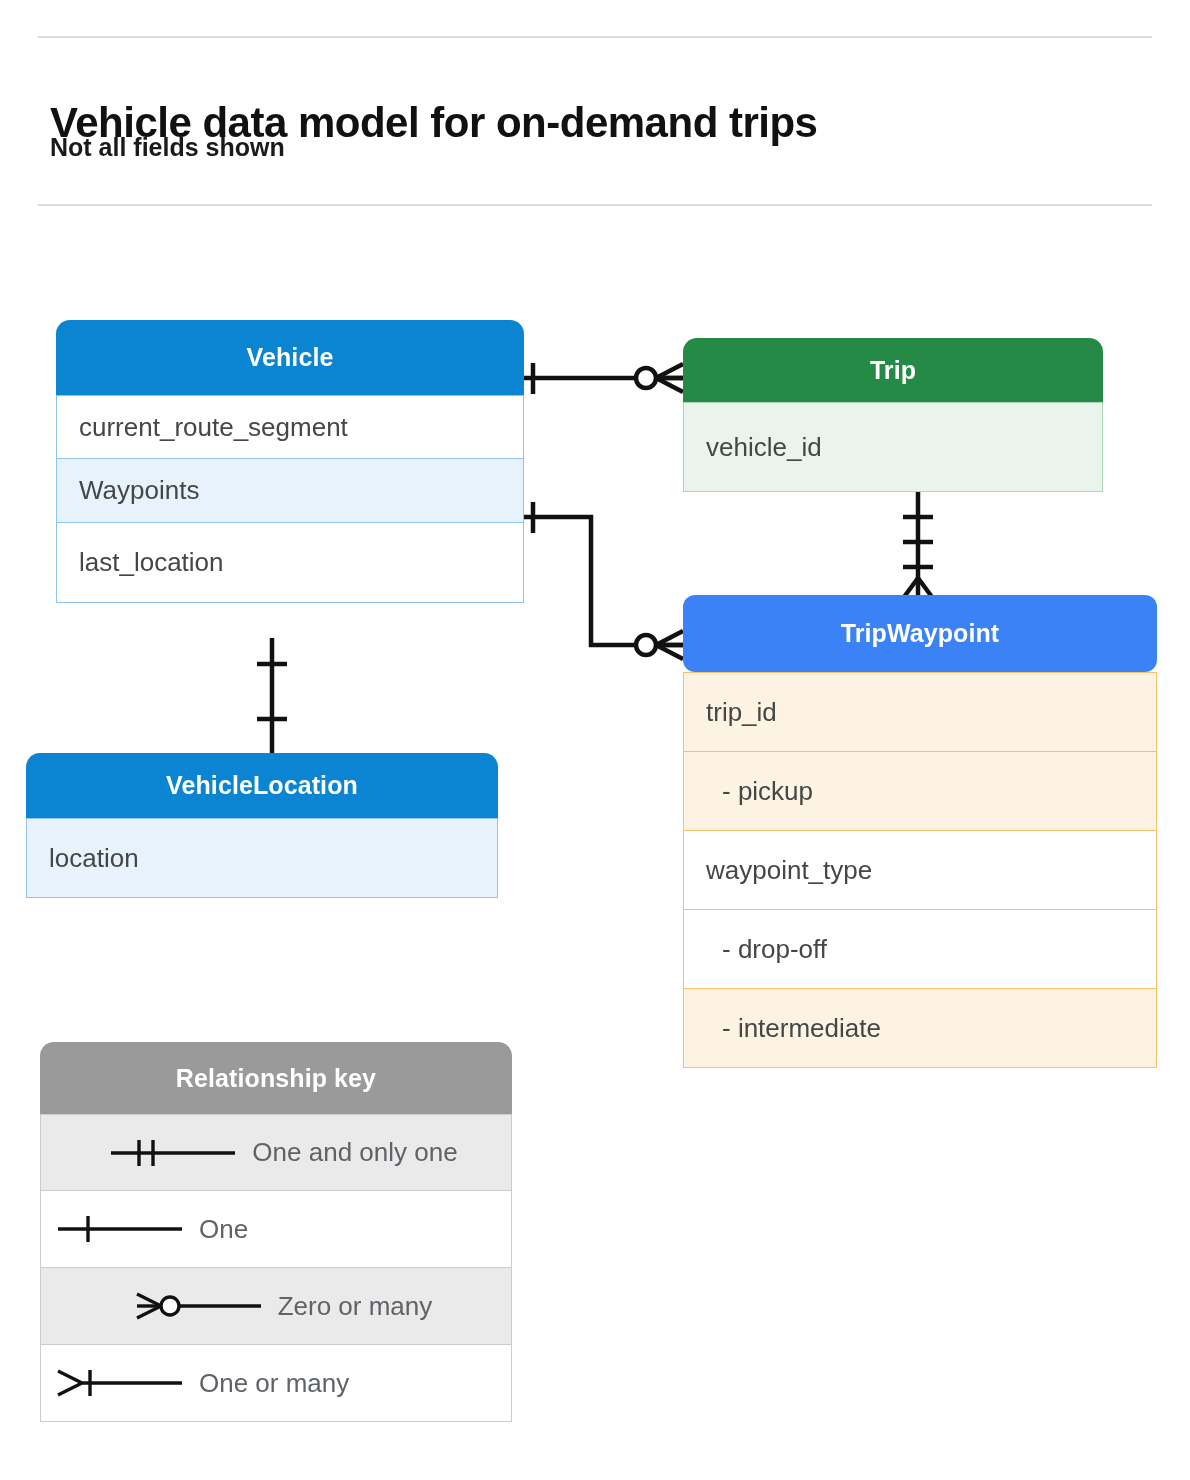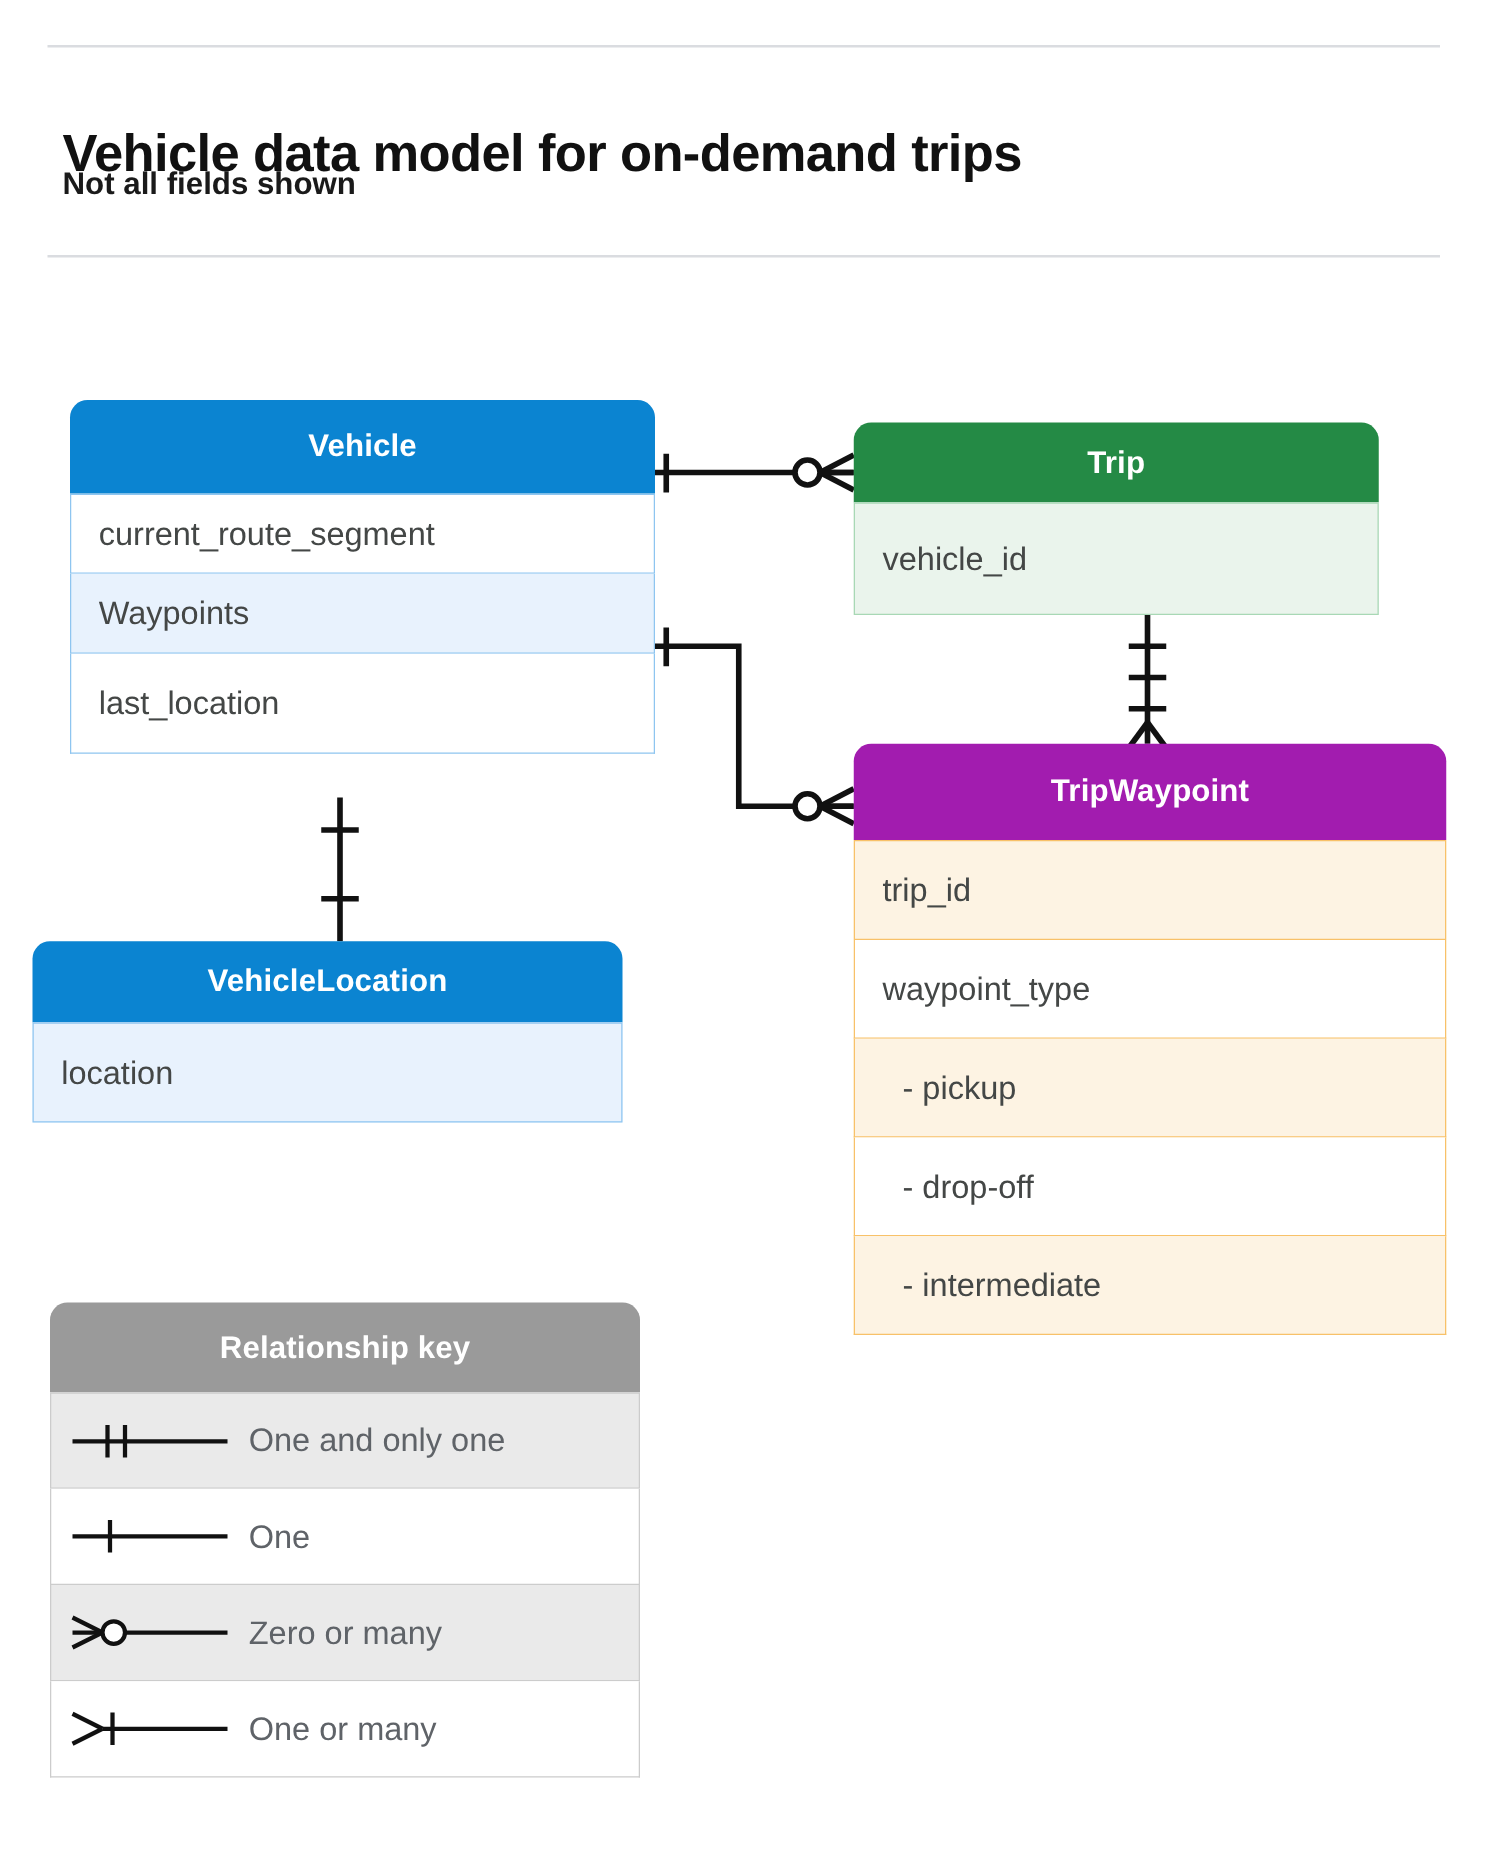--- a/index.html
+++ b/index.html
@@ -82,29 +82,29 @@
   .theme-blue .entity-row.tint { background: #e8f2fd; }
   .theme-blue .entity-row.first { border-top: 1.5px solid #8ec5f0; }
 
   
   .theme-green .entity-header { background: #248A45; }
   .theme-green .entity-row    { border: 1.5px solid #a8d8b5; border-top: none; background: #ffffff; }
   .theme-green .entity-row.tint { background: #eaf4ec; }
   .theme-green .entity-row.first { border-top: 1.5px solid #a8d8b5; }
 
   
-  .theme-orange .entity-header { background: #a21caf; }
+  .theme-orange .entity-header { background: #3b82f6; border-radius: 12px; }
   .theme-orange .entity-row    { border: 1.5px solid #f8c169; border-top: none; background: #ffffff; }
   .theme-orange .entity-row.tint { background: #fdf3e3; }
   .theme-orange .entity-row.first { border-top: 1.5px solid #f8c169; }
 
   
   .theme-gray .entity-header { background: #9a9a9a; }
   .theme-gray .entity-row    { border: 1.5px solid #cccccc; border-top: none; background: #ffffff; }
-  .theme-gray .entity-row.tint { background: #eaeaea; }
+  .theme-gray .entity-row.tint { background: #eaeaea; justify-content: center; }
   .theme-gray .entity-row.first { border-top: 1.5px solid #cccccc; }
 
   
   .legend-row {
     padding-left: 0;
     justify-content: flex-start;
   }
   .legend-symbol {
     width: 158px;
     flex: 0 0 158px;
@@ -213,25 +213,25 @@
 </div>
 
 <div class="entity theme-orange" style="left:683px; top:595px; width:474px;">
   <div class="entity-header" style="height:77px;">
     <span>TripWaypoint</span>
   </div>
   <div class="entity-body">
     <div class="entity-row first tint" style="height:80px;">
       <span>trip_id</span>
     </div>
+    <div class="entity-row tint" style="height:79px; padding-left:38px;">
+      <span>-  pickup</span>
+    </div>
     <div class="entity-row" style="height:79px;">
       <span>waypoint_type</span>
-    </div>
-    <div class="entity-row tint" style="height:79px; padding-left:38px;">
-      <span>-  pickup</span>
     </div>
     <div class="entity-row" style="height:79px; padding-left:38px;">
       <span>-  drop-off</span>
     </div>
     <div class="entity-row tint" style="height:79px; padding-left:38px;">
       <span>-  intermediate</span>
     </div>
   </div>
 </div>
 

